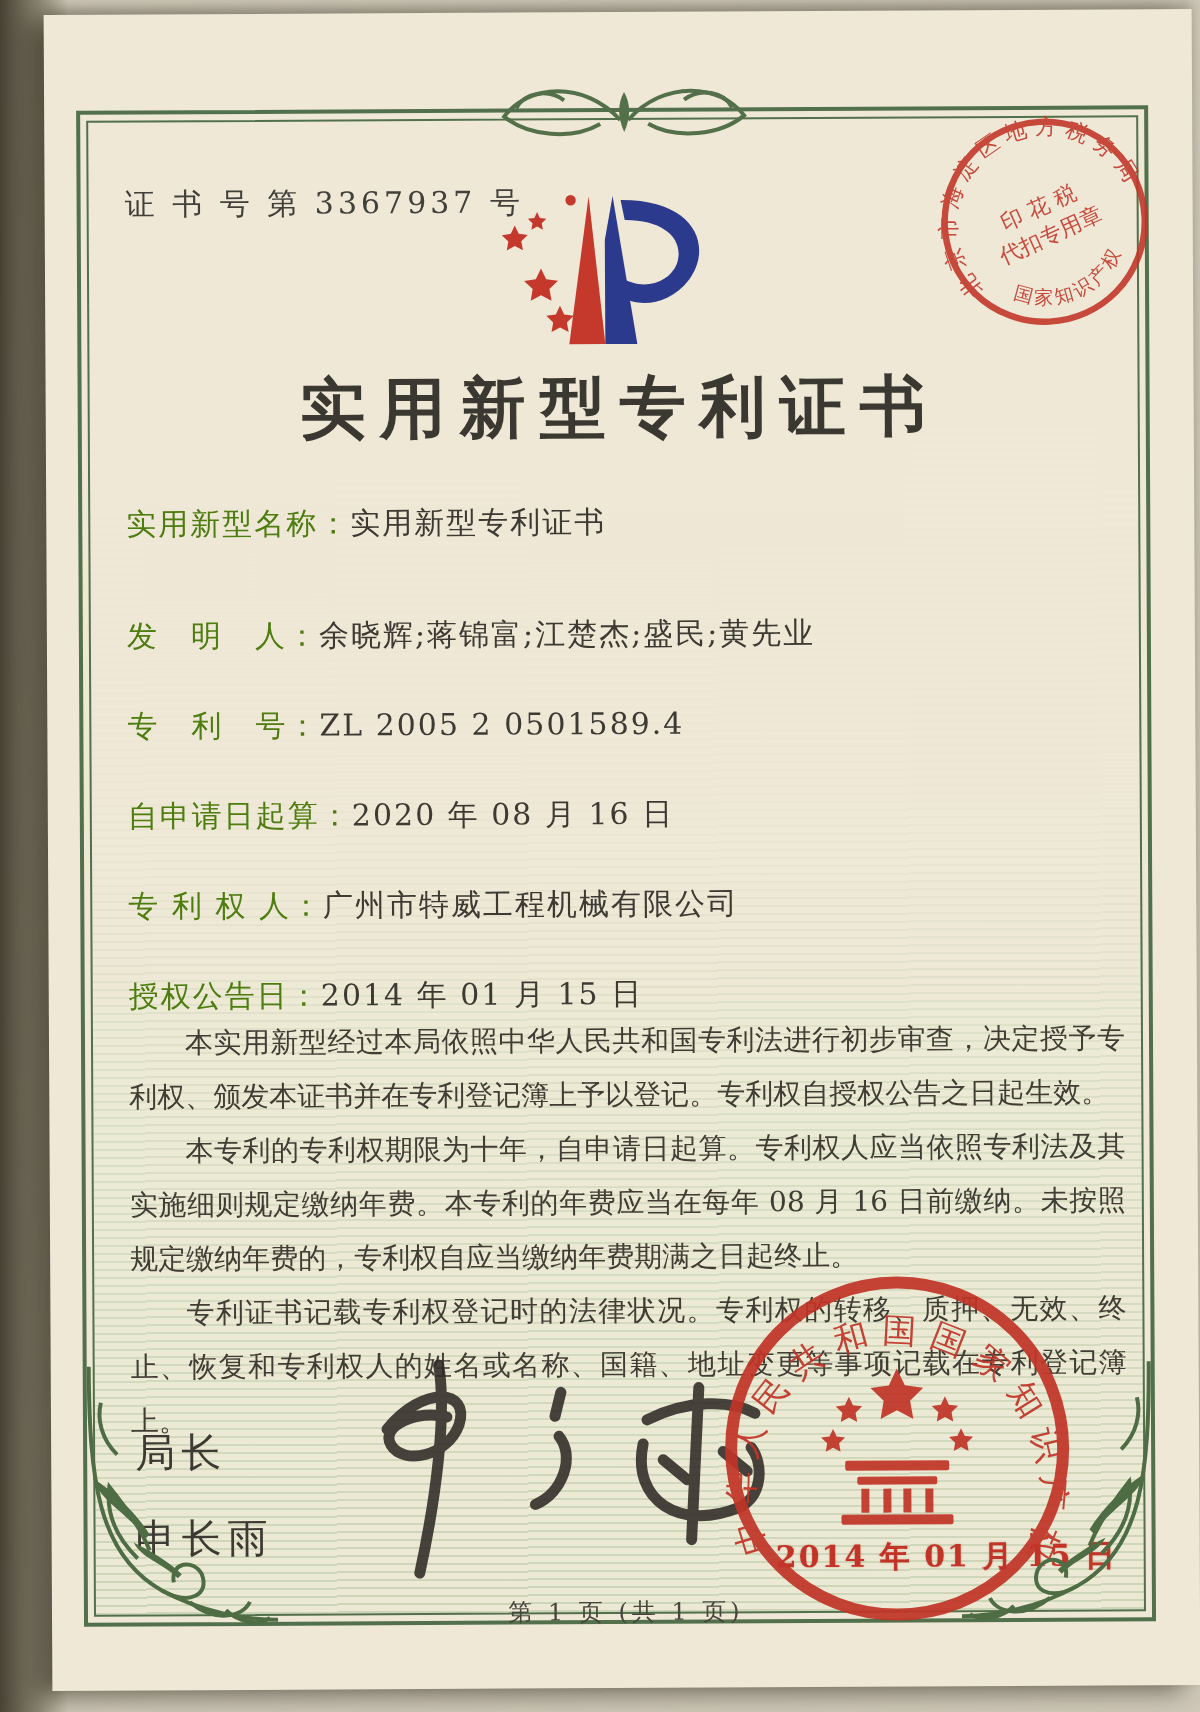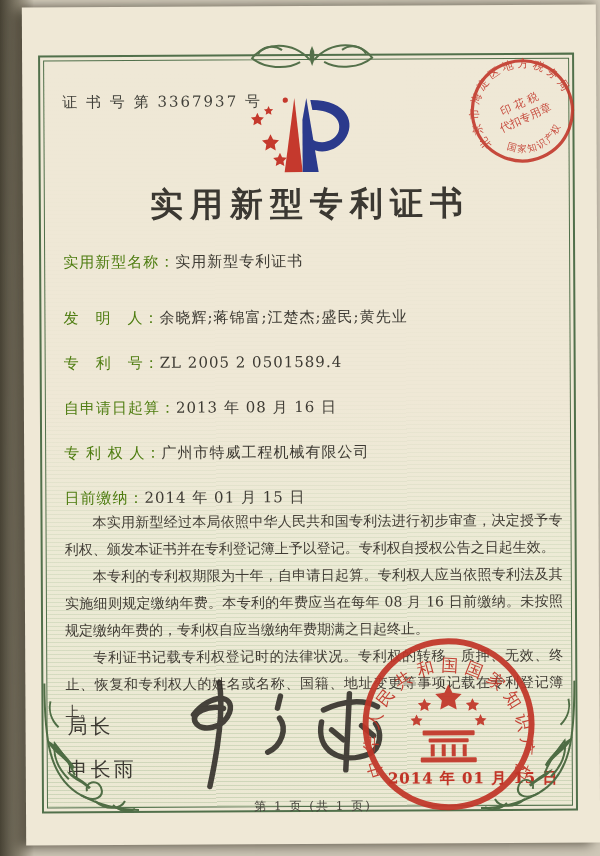--- a/index.html
+++ b/index.html
@@ -126,27 +126,27 @@
     <div class="field">
       <span class="lbl">实用新型名称：</span><span>实用新型专利证书</span>
     </div>
     <div class="field">
       <span class="lbl">发　明　人：</span><span>余晓辉;蒋锦富;江楚杰;盛民;黄先业</span>
     </div>
     <div class="field">
       <span class="lbl">专　利　号：</span><span>ZL 2005 2 0501589.4</span>
     </div>
     <div class="field">
-      <span class="lbl">自申请日起算：</span><span>2013 年 08 月 16 日</span>
+      <span class="lbl">自申请日起算：</span><span>2020 年 08 月 16 日</span>
     </div>
     <div class="field">
       <span class="lbl">专 利 权 人：</span><span>广州市特威工程机械有限公司</span>
     </div>
     <div class="field">
-      <span class="lbl">日前缴纳：</span><span>2014 年 01 月 15 日</span>
+      <span class="lbl">授权公告日：</span><span>2014 年 01 月 15 日</span>
     </div>
   </div>
 
   <div class="paras">
     <p>本实用新型经过本局依照中华人民共和国专利法进行初步审查，决定授予专利权、颁发本证书并在专利登记簿上予以登记。专利权自授权公告之日起生效。</p>
     <p>本专利的专利权期限为十年，自申请日起算。专利权人应当依照专利法及其实施细则规定缴纳年费。本专利的年费应当在每年 08 月 16 日前缴纳。未按照规定缴纳年费的，专利权自应当缴纳年费期满之日起终止。</p>
     <p>专利证书记载专利权登记时的法律状况。专利权的转移、质押、无效、终止、恢复和专利权人的姓名或名称、国籍、地址变更等事项记载在专利登记簿上。</p>
   </div>
 
   <div class="director">

